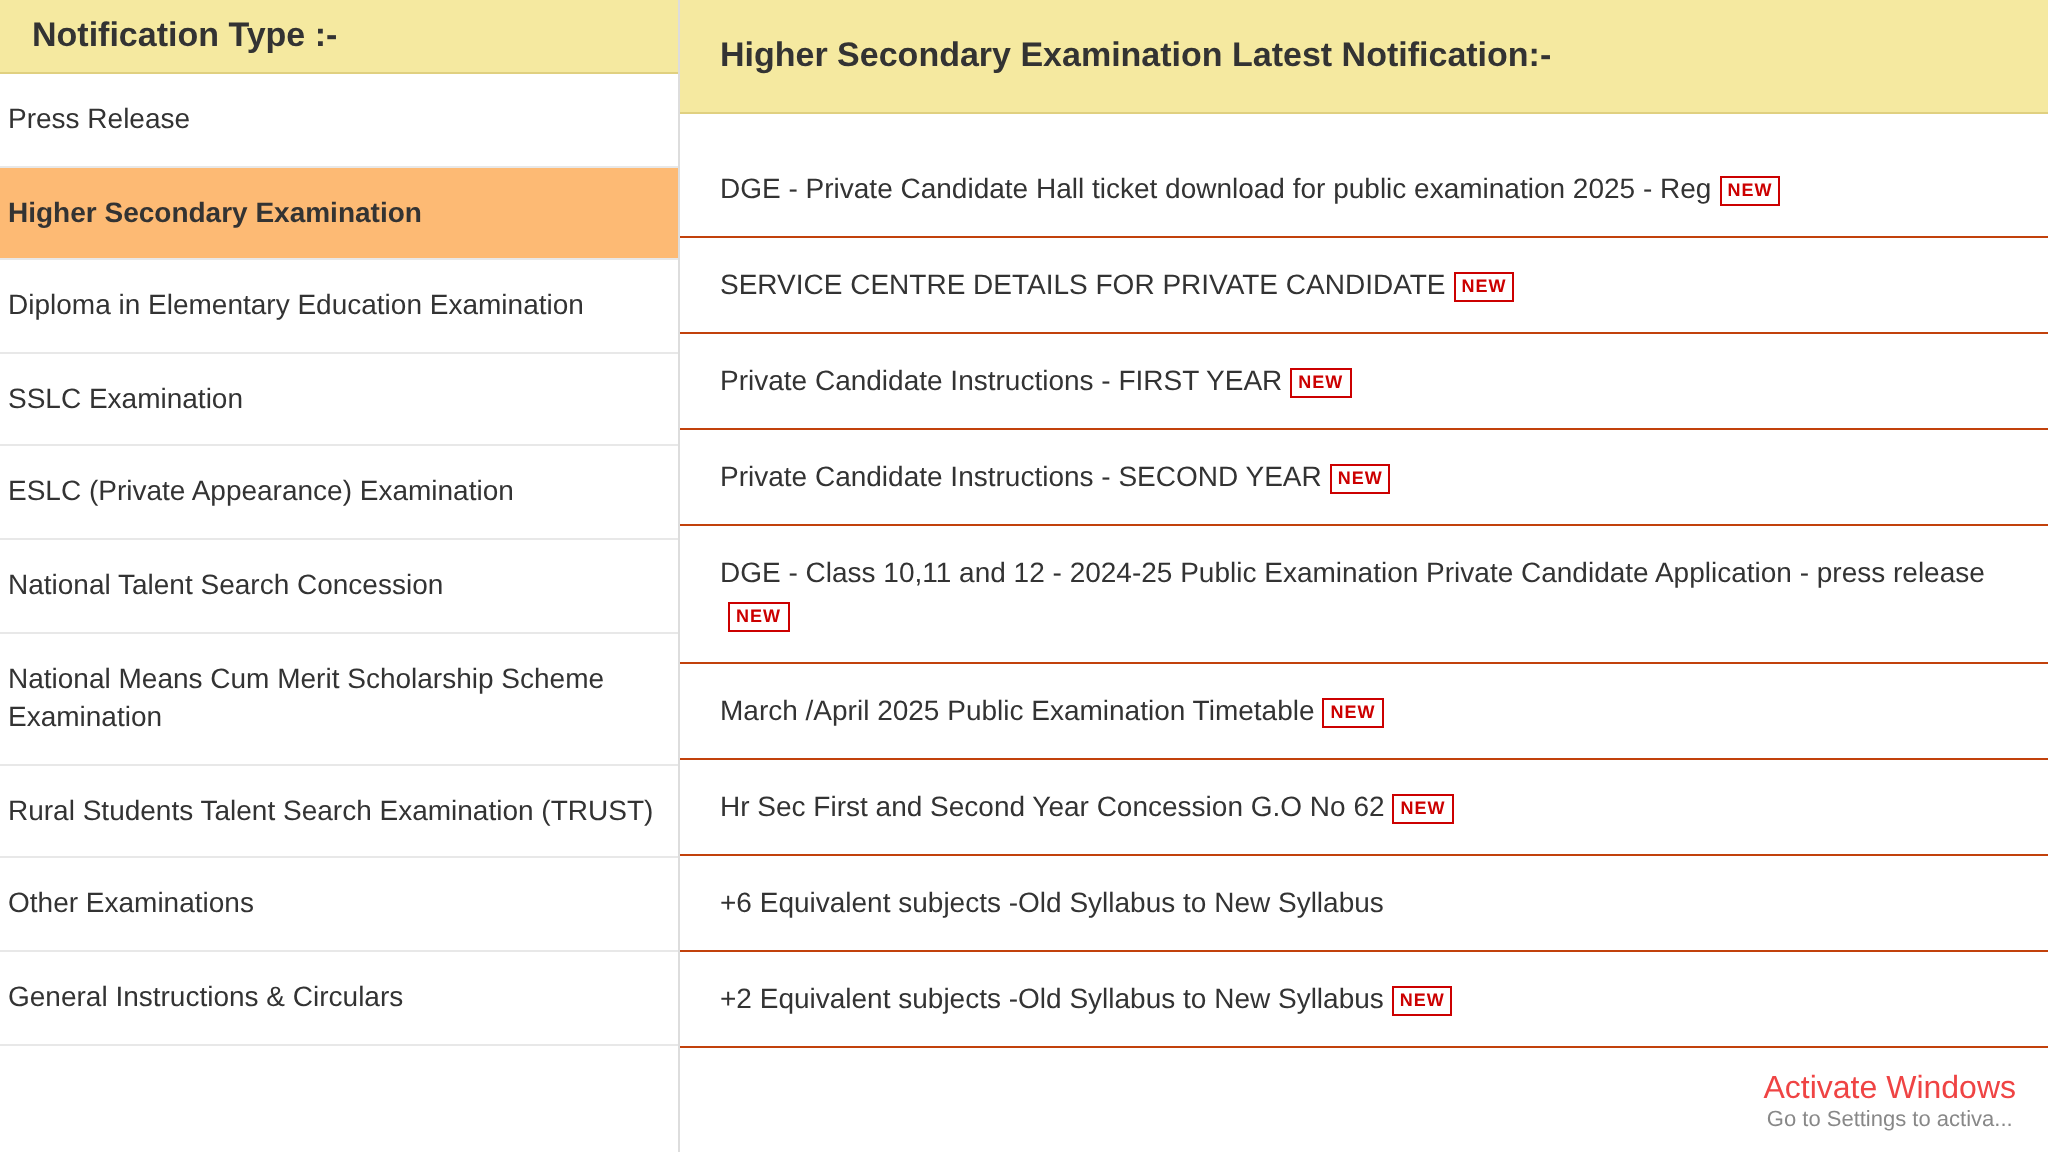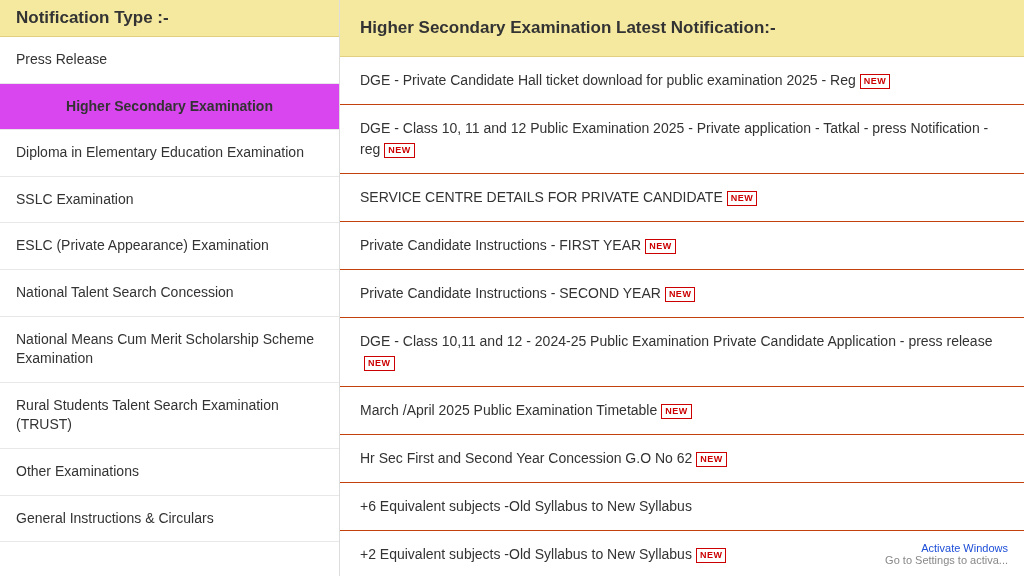--- a/index.html
+++ b/index.html
@@ -26,41 +26,41 @@
     .sidebar-header {
       background: #f5e9a0;
       padding: 8px 16px;
       font-weight: bold;
       font-size: 17px;
       color: #333;
       border-bottom: 1px solid #e0d080;
     }
 
     .sidebar-item {
-      padding: 13px 16px;
+      padding: 13px 4px;
       border-bottom: 1px solid #e8e8e8;
       cursor: pointer;
       color: #333;
       font-size: 14px;
       line-height: 1.4;
       background: #fff;
     }
 
     .sidebar-item.active {
-      background: #d946ef;
+      background: #fdba74;
       font-weight: 600;
-      text-align: center;
     }
 
     
     .main-content {
       flex: 1;
       display: flex;
       flex-direction: column;
       overflow-y: auto;
+      gap: 14px;
     }
 
     .main-header {
       background: #f5e9a0;
       padding: 18px 20px;
       font-weight: bold;
       font-size: 17px;
       color: #333;
       border-bottom: 1px solid #e0d080;
     }
@@ -102,22 +102,22 @@
       position: fixed;
       bottom: 10px;
       right: 16px;
       color: #888;
       font-size: 12px;
       text-align: right;
       pointer-events: none;
     }
 
     .activate-windows div:first-child {
-      font-size: 11px;
-      color: #1d4ed8;
+      font-size: 16px;
+      color: #ef4444;
     }
 
     .activate-windows div:last-child {
       font-size: 11px;
       color: #888;
       text-align: center;
     }
   </style>
 </head>
 <body>
@@ -135,21 +135,20 @@
       <div class="sidebar-item">Rural Students Talent Search Examination (TRUST)</div>
       <div class="sidebar-item">Other Examinations</div>
       <div class="sidebar-item">General Instructions &amp; Circulars</div>
     </div>
 </div>
 
 <div class="main-content">
   <div class="main-header">Higher Secondary Examination Latest Notification:-</div>
   <ul class="notification-list" id="notification-list">
       <li class="notification-item"><span>DGE - Private Candidate Hall ticket download for public examination 2025 - Reg</span><span class="new-badge">NEW</span></li>
-      <li class="notification-item"><span>DGE - Class 10, 11 and 12 Public Examination 2025 - Private application - Tatkal - press Notification -reg</span><span class="new-badge">NEW</span></li>
       <li class="notification-item"><span>SERVICE CENTRE DETAILS FOR PRIVATE CANDIDATE</span><span class="new-badge">NEW</span></li>
       <li class="notification-item"><span>Private Candidate Instructions - FIRST YEAR</span><span class="new-badge">NEW</span></li>
       <li class="notification-item"><span>Private Candidate Instructions - SECOND YEAR</span><span class="new-badge">NEW</span></li>
       <li class="notification-item"><span>DGE - Class 10,11 and 12 - 2024-25 Public Examination Private Candidate Application - press release</span><span class="new-badge">NEW</span></li>
       <li class="notification-item arrow-container" style="position: relative;"><span>March /April 2025 Public Examination Timetable</span><span class="new-badge">NEW</span></li>
       <li class="notification-item"><span>Hr Sec First and Second Year Concession G.O No 62</span><span class="new-badge">NEW</span></li>
       <li class="notification-item"><span>+6 Equivalent subjects -Old Syllabus to New Syllabus</span></li>
       <li class="notification-item"><span>+2 Equivalent subjects -Old Syllabus to New Syllabus</span><span class="new-badge">NEW</span></li>
     </ul>
 </div>

